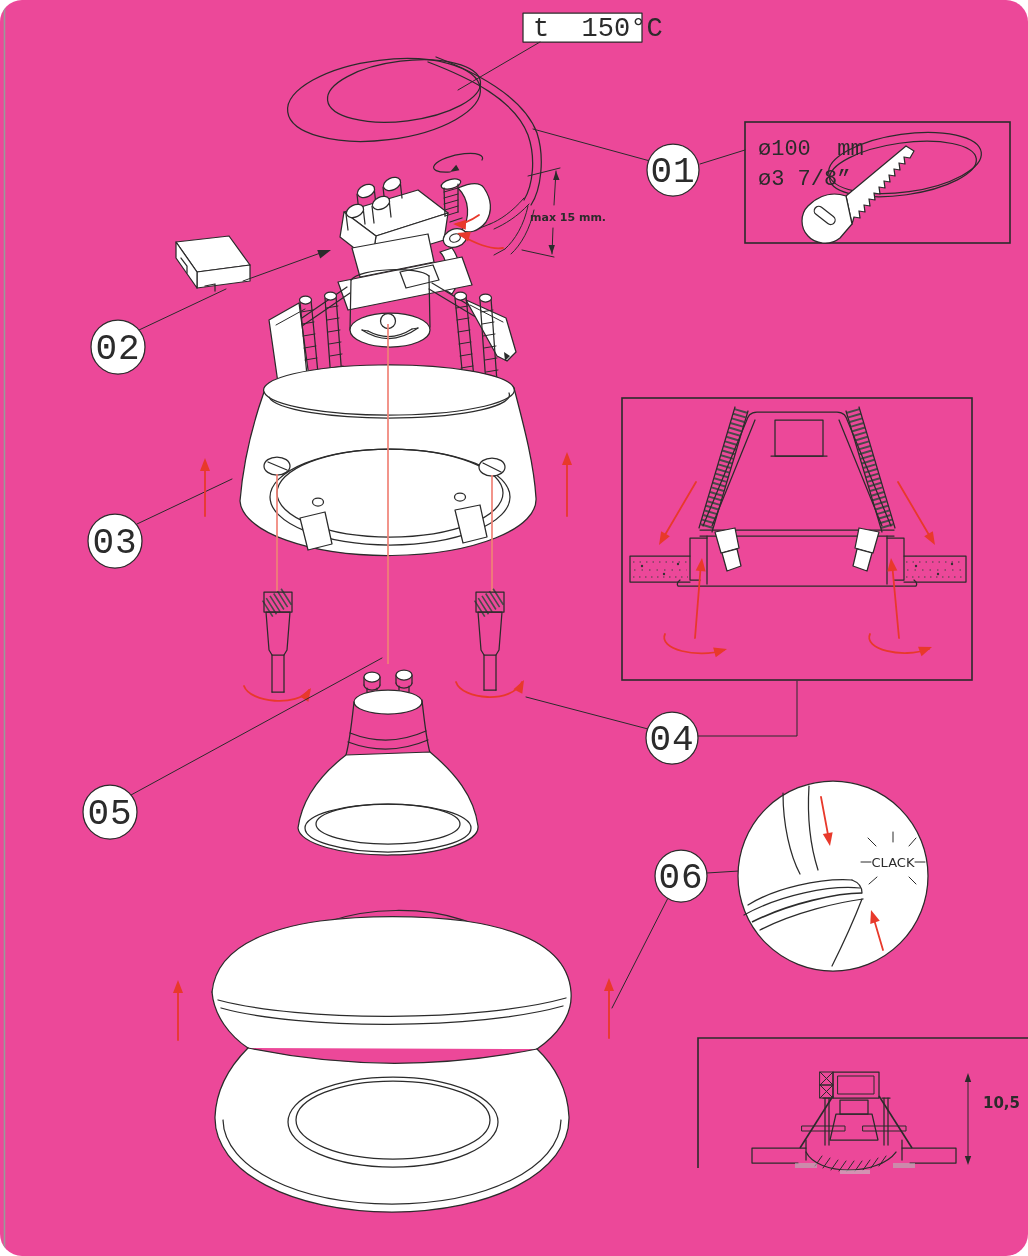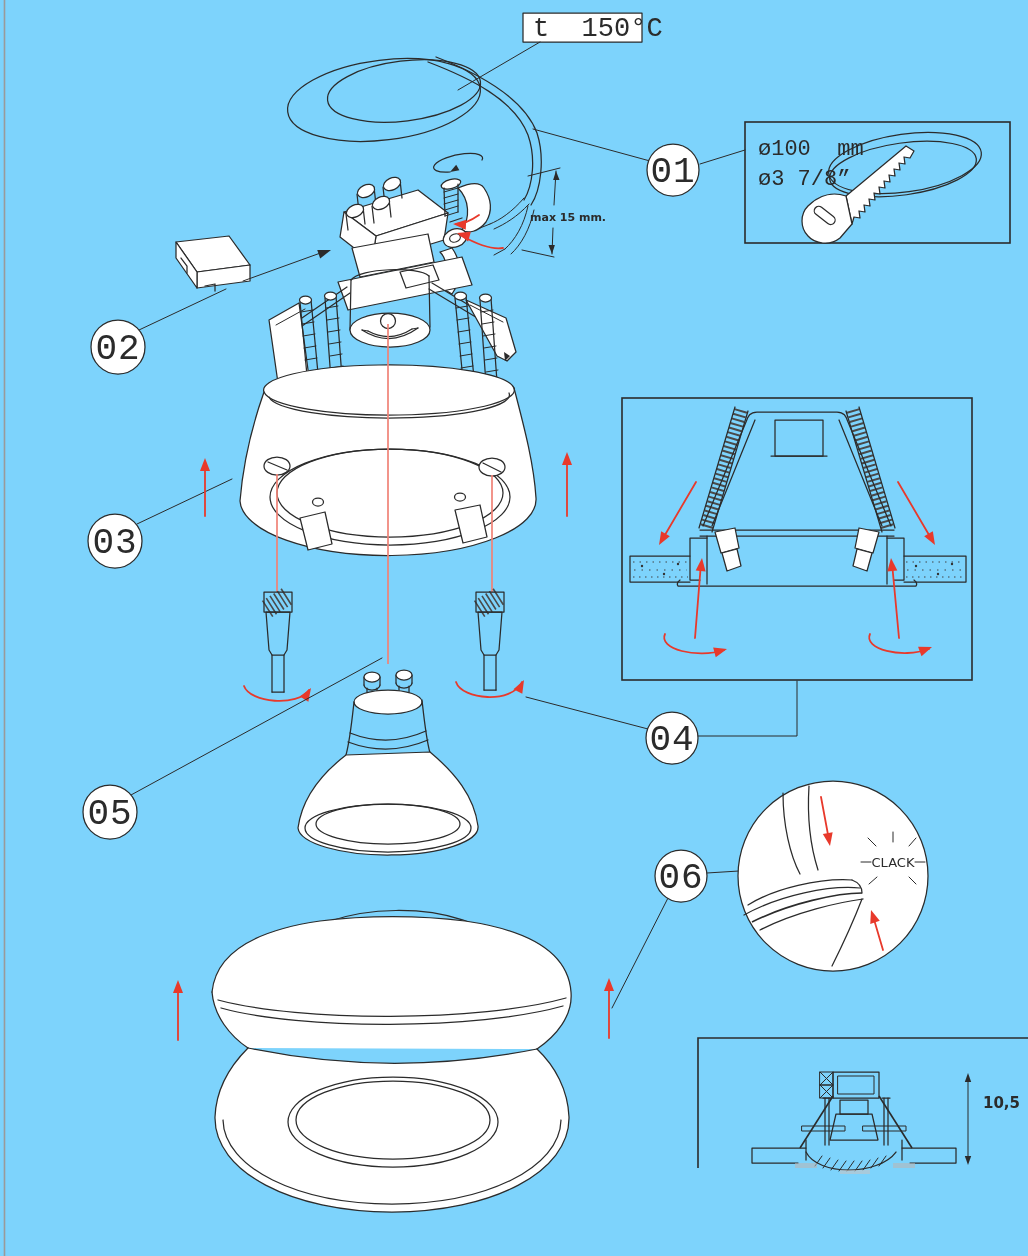--- a/index.html
+++ b/index.html
@@ -1,16 +1,16 @@
 <!DOCTYPE html>
 <html><head>
 <meta charset="utf-8">
 <style>
   html,body{margin:0;padding:0;background:#fff;}
-  .page{position:relative;width:1028px;height:1256px;background:#7dd3fc;overflow:hidden;}
+  .page{position:relative;width:1028px;height:1256px;background:#ec4899;overflow:hidden;border-radius:22px;}
   svg{display:block}
   svg text{fill:#2b2b2b;white-space:pre;}
   .cad{font-family:"Liberation Mono",monospace;}
   .sans{font-family:"DejaVu Sans","Liberation Sans",sans-serif;}
   .k{stroke:#2b2b2b;stroke-width:1.25;fill:none;stroke-linecap:round;stroke-linejoin:round;}
   .kf{stroke:#2b2b2b;stroke-width:1.25;fill:#ffffff;stroke-linejoin:round;}
   .kt{stroke:#2b2b2b;stroke-width:1.6;fill:none;}
   .thin{stroke-width:1;}
   .r{stroke:#e8392b;stroke-width:1.8;fill:none;stroke-linecap:round;}
   .rs{stroke:#f08276;stroke-width:1.7;fill:none;}

